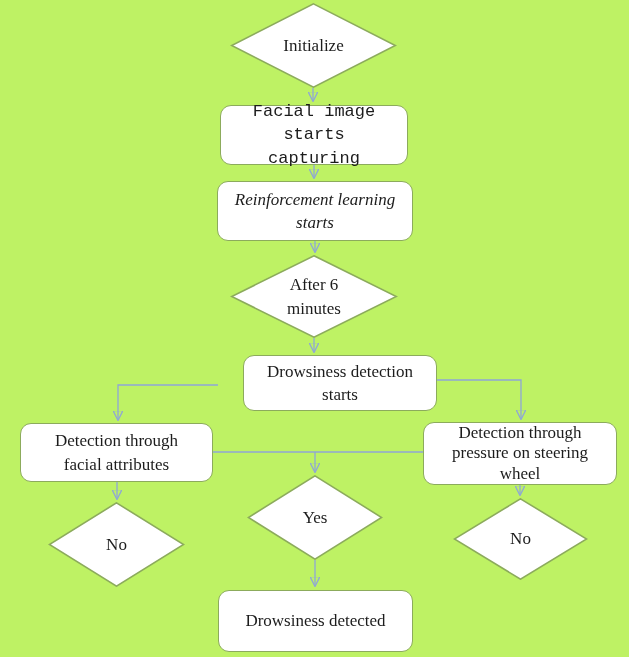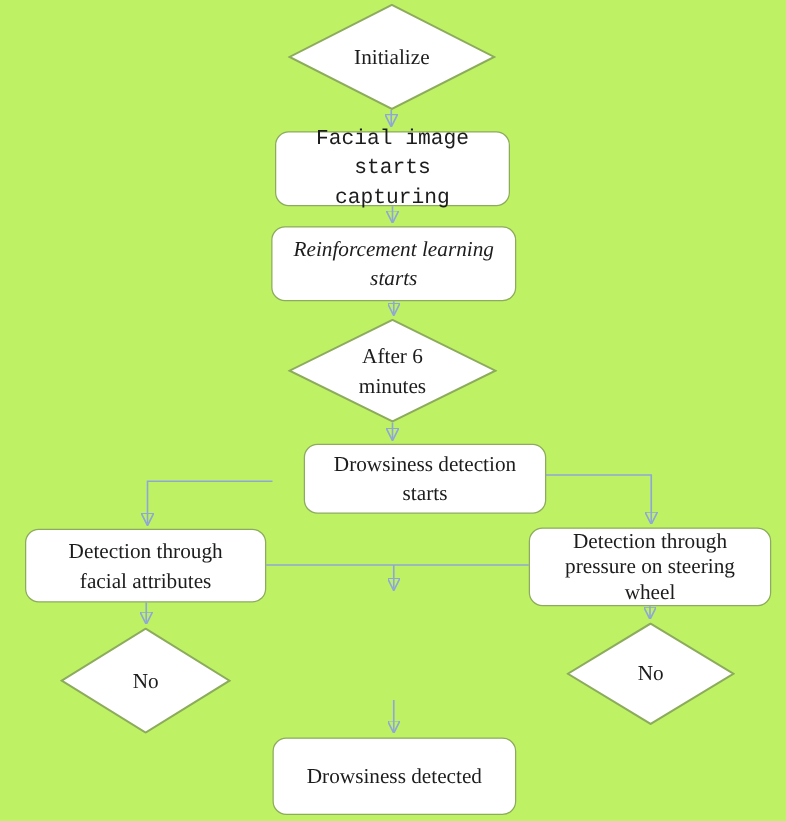--- a/index.html
+++ b/index.html
@@ -132,20 +132,26 @@
     <span class="lbl">Detection through
 facial attributes</span>
   </div>
 
   <div class="node process tight" id="n-steering">
     <span class="lbl">Detection through
 pressure on steering
 wheel</span>
   </div>
 
+  <div class="node decision" id="n-yes">
+    <svg class="shape" viewBox="0 0 100 100" preserveAspectRatio="none">
+      <polygon points="50,1 99,50 50,99 1,50" fill="#ffffff" stroke="#8cab5c" stroke-width="1.6" vector-effect="non-scaling-stroke"></polygon>
+    </svg>
+    <span class="lbl">Yes</span>
+  </div>
 
   <div class="node decision" id="n-no-left">
     <svg class="shape" viewBox="0 0 100 100" preserveAspectRatio="none">
       <polygon points="50,1 99,50 50,99 1,50" fill="#ffffff" stroke="#8cab5c" stroke-width="1.6" vector-effect="non-scaling-stroke"></polygon>
     </svg>
     <span class="lbl">No</span>
   </div>
 
   <div class="node decision" id="n-no-right">
     <svg class="shape" viewBox="0 0 100 100" preserveAspectRatio="none">

